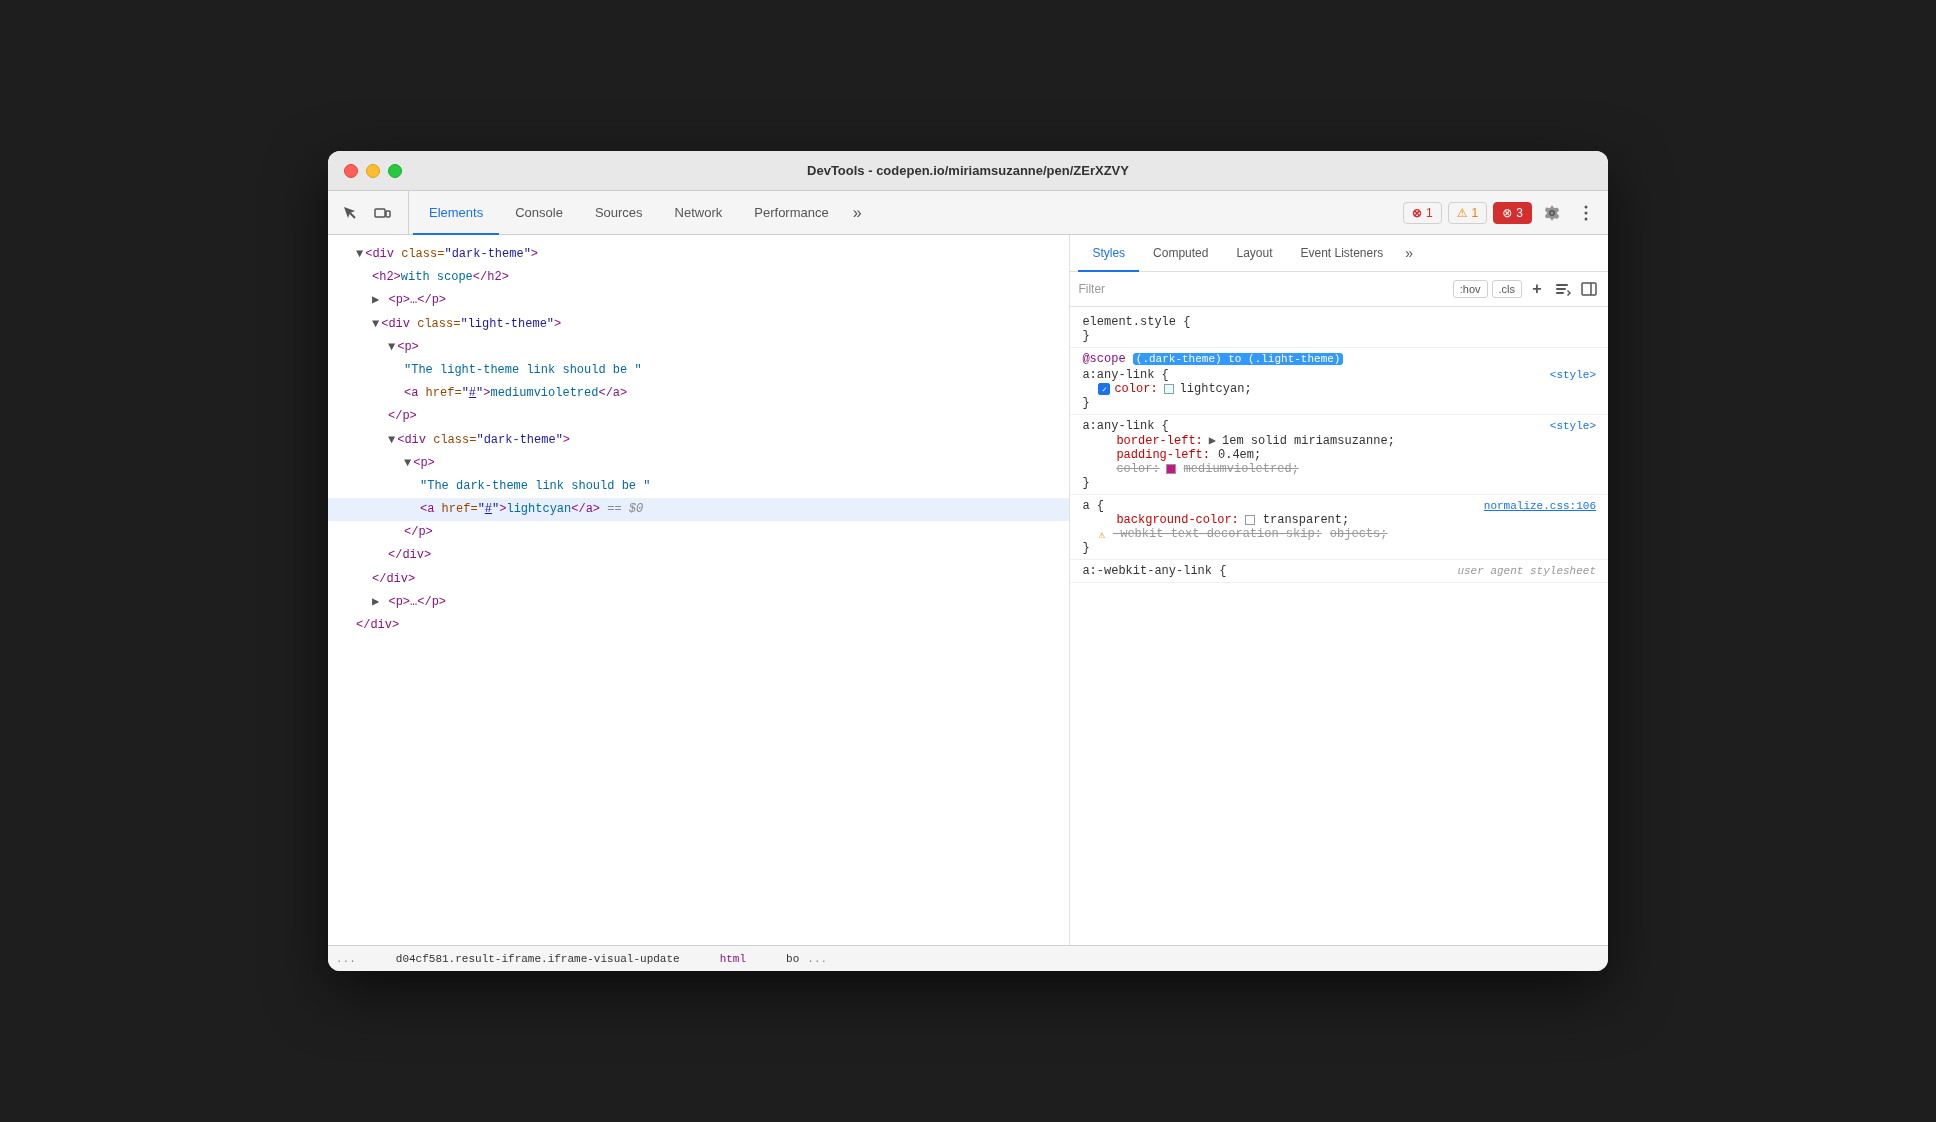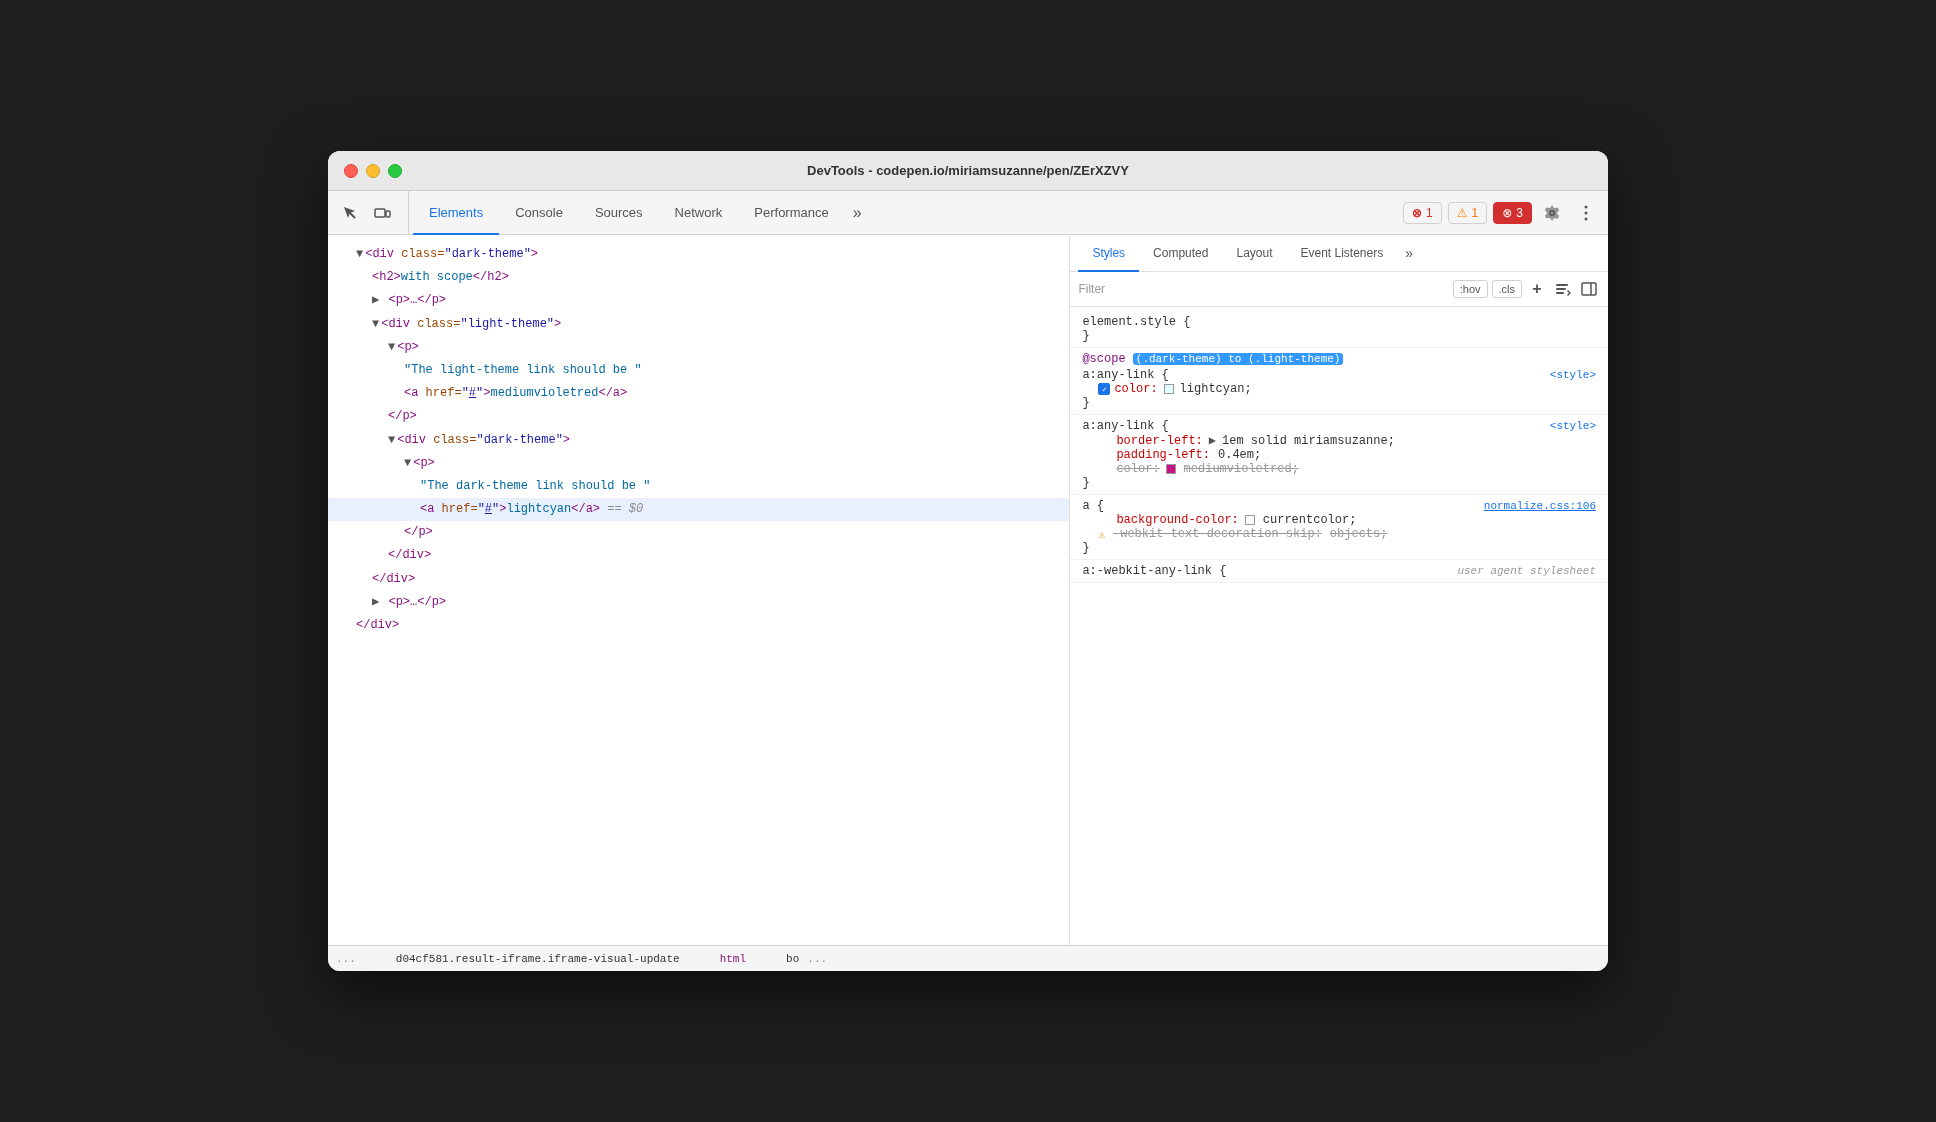--- a/index.html
+++ b/index.html
@@ -571,21 +571,21 @@
 
         <div class="css-block">
           <div class="css-selector">
             <span class="css-brace">a {</span>
             <span class="css-source" style="text-decoration:underline;">normalize.css:106</span>
           </div>
           <div class="css-line">
             <span style="width:14px;"></span>
             <span class="css-prop">background-color:</span>
             <span style="display:inline-block;width:10px;height:10px;background:transparent;border:1px solid #999;vertical-align:middle;margin:0 2px;"></span>
-            <span class="css-value" style="margin-left:2px;">currentcolor;</span>
+            <span class="css-value" style="margin-left:2px;">transparent;</span>
           </div>
           <div class="css-line">
             <span class="warn-icon">⚠</span>
             <span class="css-prop" style="text-decoration:line-through;color:#999;margin-left:4px;">-webkit-text-decoration-skip:</span>
             <span class="css-value" style="text-decoration:line-through;color:#999;margin-left:4px;">objects;</span>
           </div>
           <div class="css-brace">}</div>
         </div>
 
         <div class="css-block">

